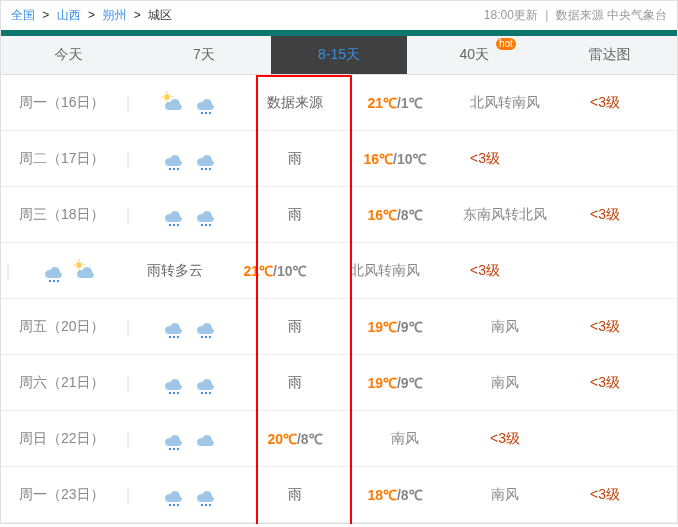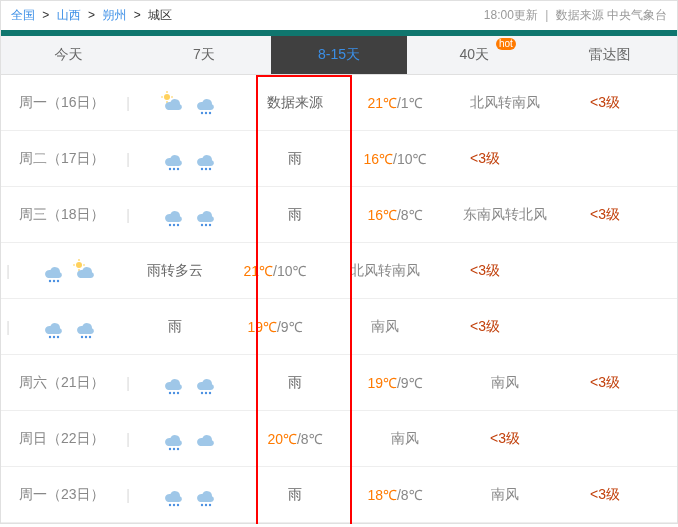--- a/index.html
+++ b/index.html
@@ -14,21 +14,21 @@
   .tab { flex: 1; text-align: center; padding: 10px 0; color: #666; cursor: pointer; position: relative; font-size: 14px; }
   .tab.active { background: #404040; color: #3a8ee6; }
   .badge-hot { position: absolute; top: 2px; right: 26px; background: #ff7a00; color: #fff; font-size: 10px; padding: 0 3px; border-radius: 6px; line-height: 12px; }
   .rows { }
   .row { display: flex; align-items: center; border-bottom: 1px solid #eee; height: 56px; }
   .col { display: flex; align-items: center; justify-content: center; }
   .c-date { width: 120px; justify-content: flex-start; padding-left: 18px; color: #888; }
   .c-div { width: 14px; color: #ddd; }
   .c-icons { width: 110px; gap: 4px; }
   .c-desc { width: 100px; color: #666; }
-  .c-temp { width: 100px; }
+  .c-temp { width: 100px; font-weight: bold; }
   .hi { color: #ff7a00; }
   .lo { color: #888; }
   .c-wind { width: 120px; color: #888; }
   .c-level { width: 80px; color: #c2410c; }
   .redbox { position: absolute; border: 2px solid red; pointer-events: none; }
   .rowswrap { position: relative; }
   svg { display: block; }
 </style>
 </head>
 <body>
@@ -189,20 +189,21 @@
           </div>
           <div class="col c-desc">雨转多云</div>
           <div class="col c-temp">
             <span class="hi">21℃</span>
             <span class="lo">/10℃</span>
           </div>
           <div class="col c-wind">北风转南风</div>
           <div class="col c-level">&lt;3级</div>
         </div>
         <div class="row">
+          <div class="col c-date">周五（20日）</div>
           <div class="col c-div">|</div>
           <div class="col c-icons">
             <span>
               <svg width="28" height="26" viewBox="0 0 28 26">
                 <path d="M20 14a5 5 0 0 0-9.6-1.9A4 4 0 1 0 8 20h11a3 3 0 0 0 1-5.8z" fill="#9fc7e8" stroke="#6fa7d6" stroke-width="0"></path>
                 <g fill="#4a90e2">
                   <circle cx="10" cy="23" r="1.2"></circle>
                   <circle cx="14" cy="23" r="1.2"></circle>
                   <circle cx="18" cy="23" r="1.2"></circle>
                 </g>

